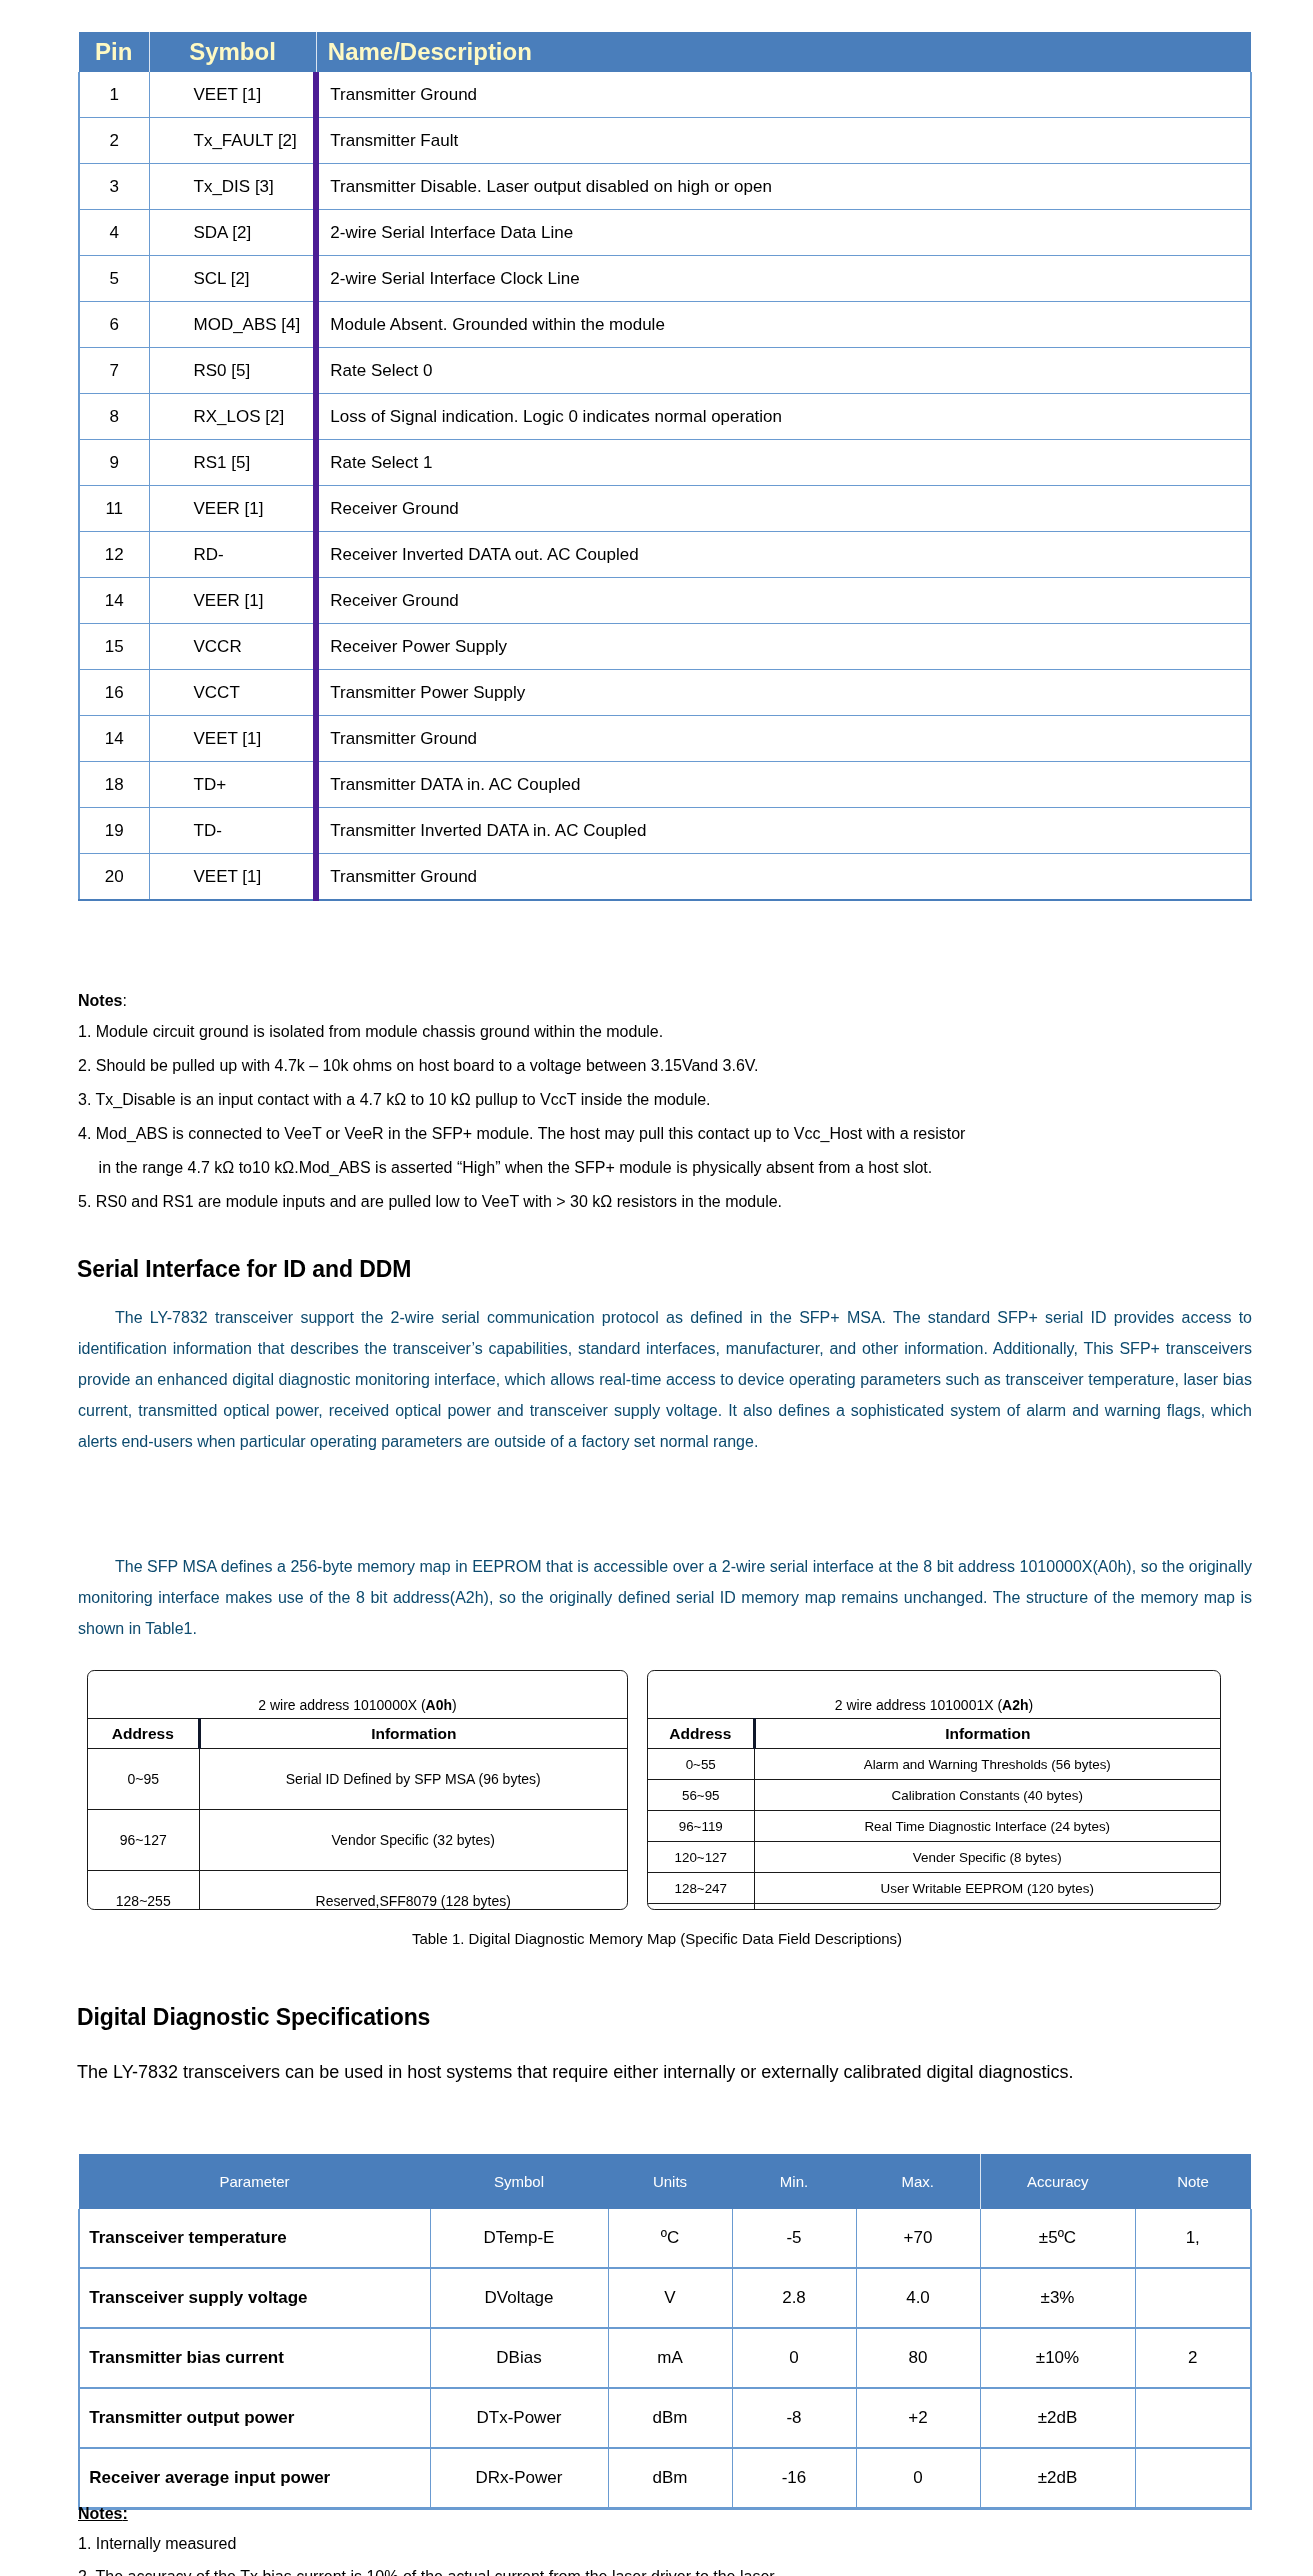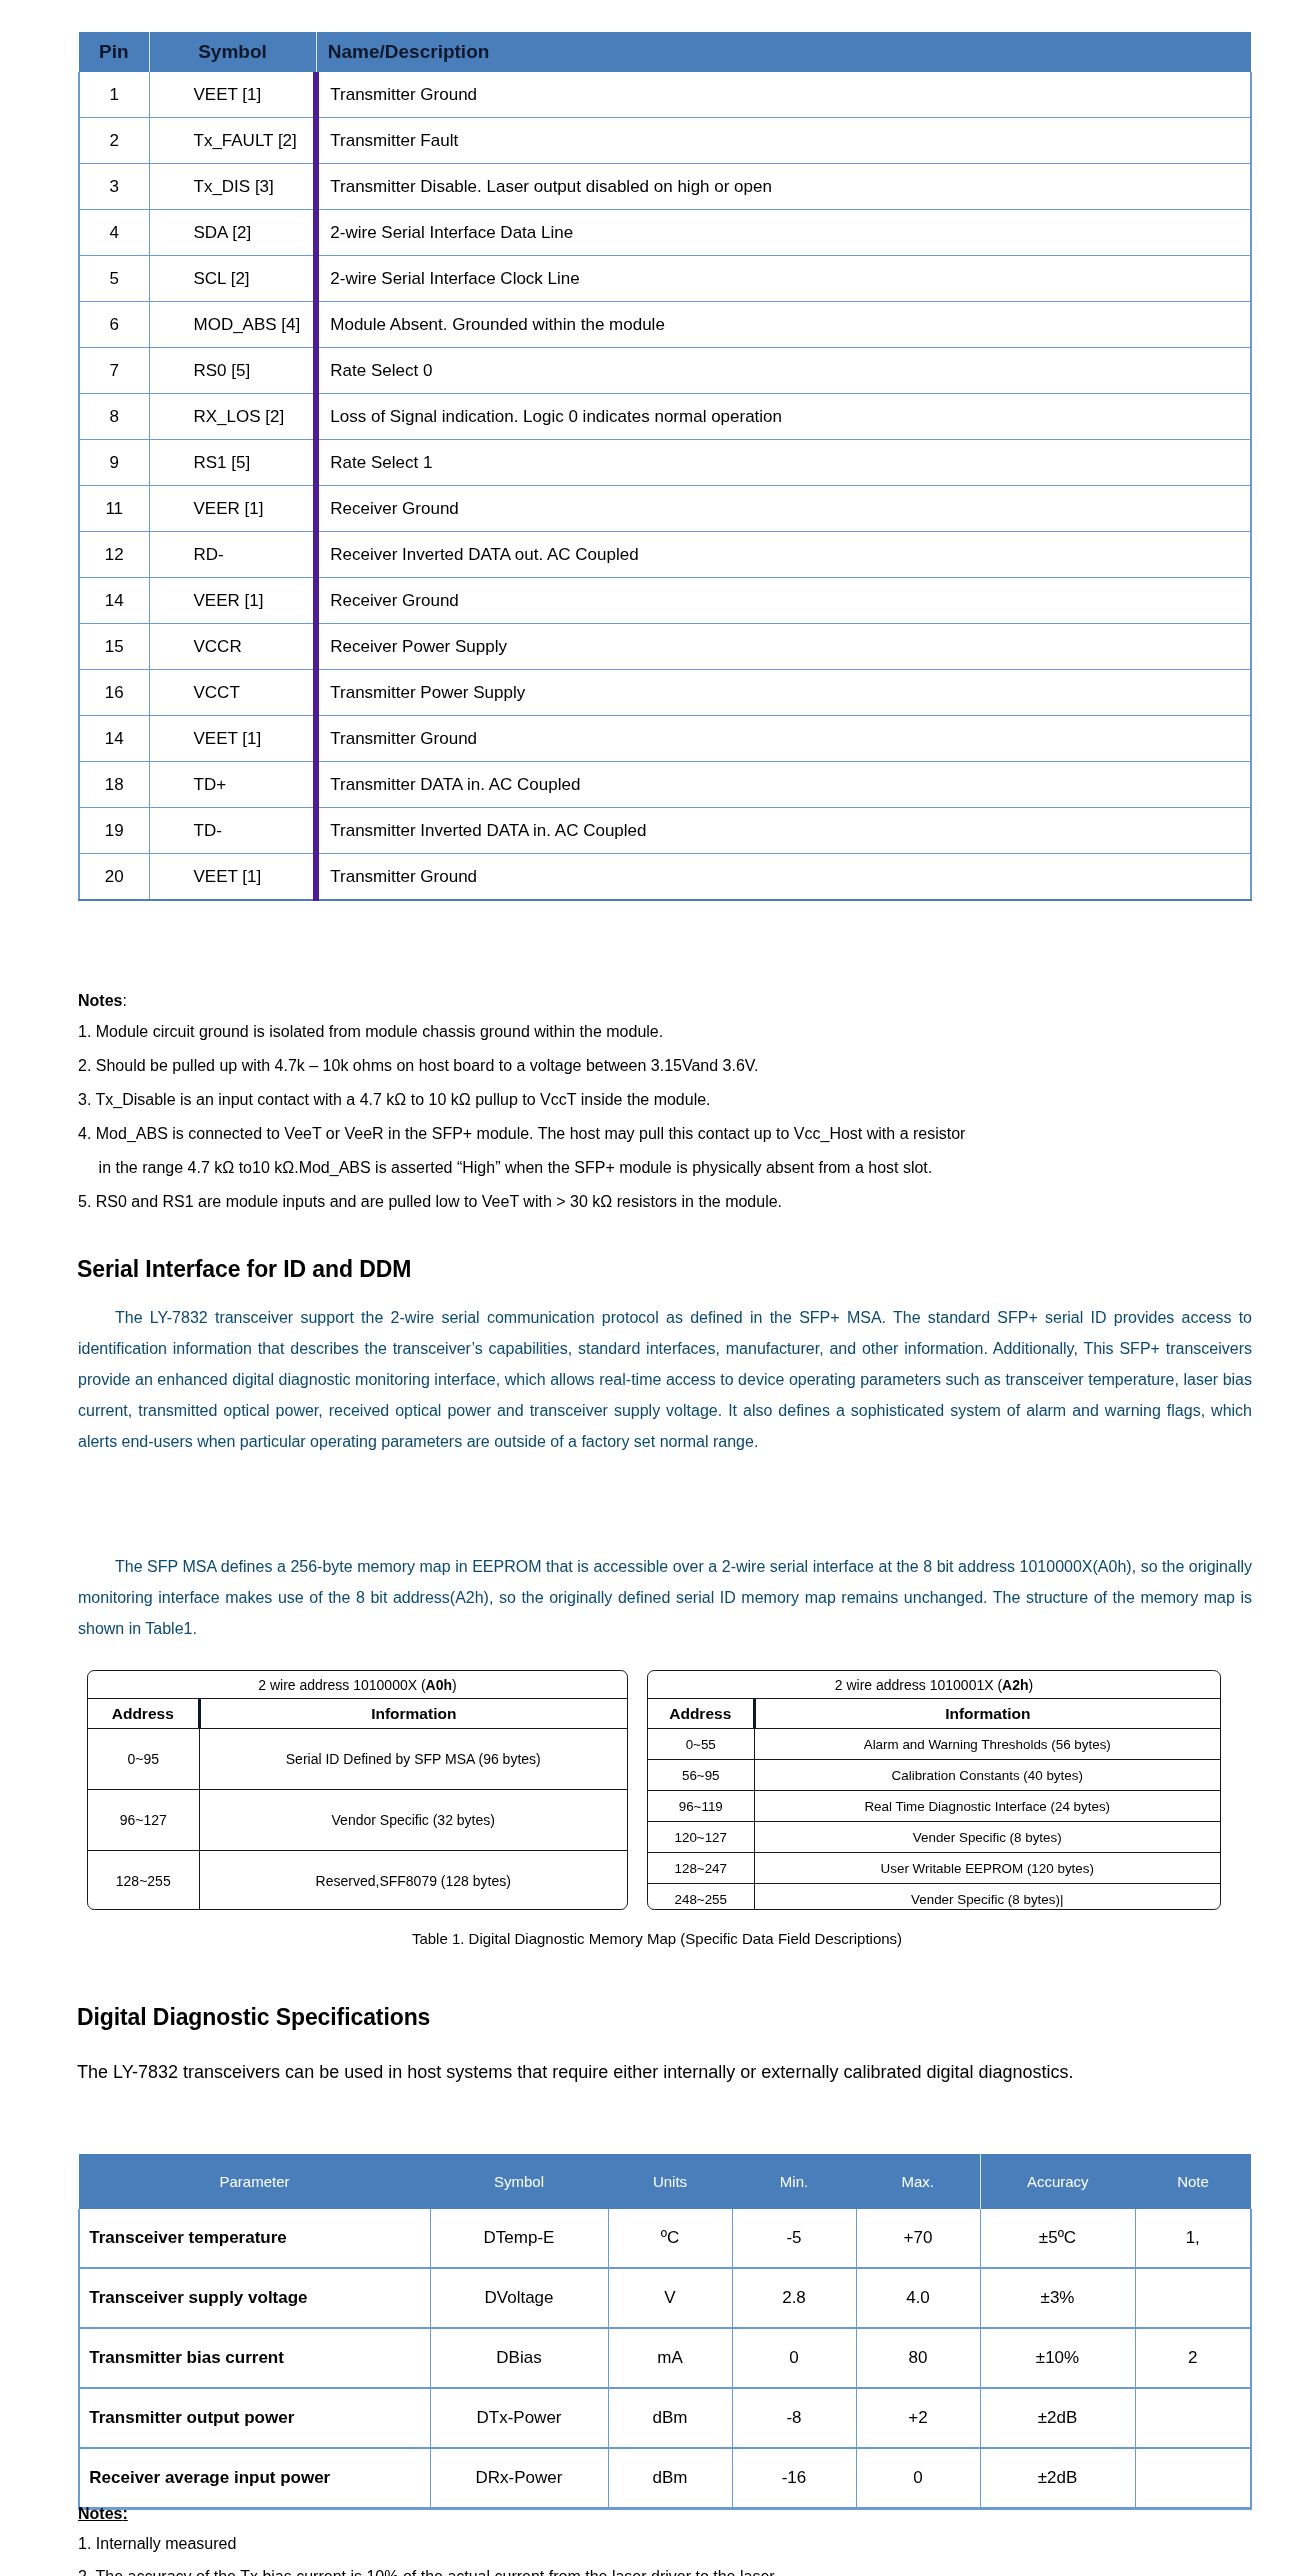--- a/index.html
+++ b/index.html
@@ -33,22 +33,22 @@
     width: 100%;
     border-collapse: collapse;
     table-layout: fixed;
   }
   table.pin-table col.c-pin    { width: 70px; }
   table.pin-table col.c-symbol { width: 167px; }
   table.pin-table col.c-desc   { width: auto; }
 
   table.pin-table thead th {
     background: #4a7ebb;
-    color: #0f172a;
-    font-size: 19px;
+    color: #fef9c3;
+    font-size: 24px;
     font-weight: bold;
     height: 40px;
     line-height: 40px;
     padding: 0;
     border: none;
     vertical-align: middle;
   }
   table.pin-table thead th.h-pin,
   table.pin-table thead th.h-symbol { text-align: center; }
   table.pin-table thead th.h-desc {
@@ -168,20 +168,21 @@
     background: #ffffff;
     overflow: hidden;
   }
   #memmap-a0h { left: 0px;    width: 541px; height: 240px; }
   #memmap-a2h { left: 560px; width: 574px; height: 240px; }
 
   table.memmap {
     width: 100%;
     border-collapse: collapse;
     table-layout: fixed;
+    margin-top: 20px;
   }
   table.memmap .mm-banner {
     text-align: center;
     font-size: 14px;
     height: 27px;
     padding: 0;
     border-bottom: 1.5px solid #1a1a1a;
     font-weight: normal;
   }
   table.memmap .mm-banner b { font-weight: bold; }

